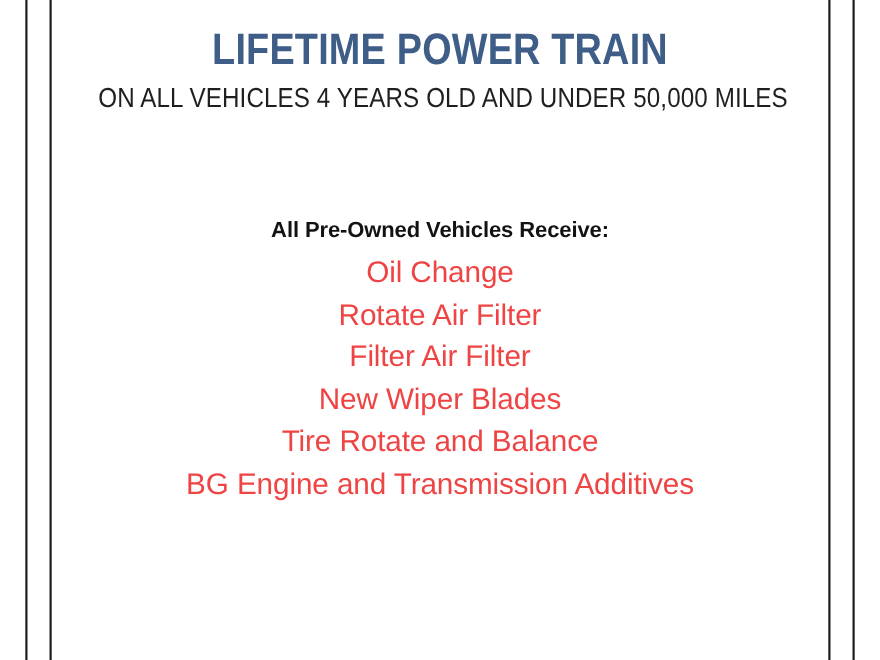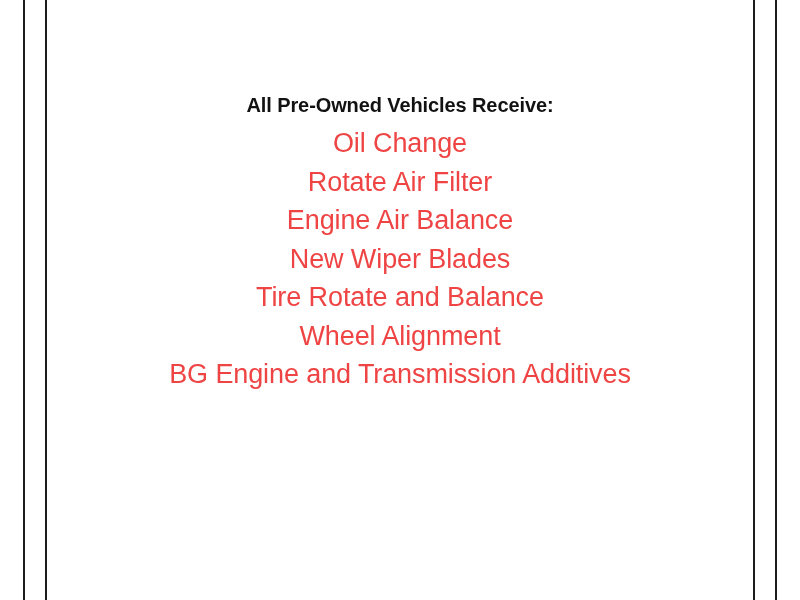--- a/index.html
+++ b/index.html
@@ -124,30 +124,33 @@
 
 <div id="flyer">
 
   <div class="rule outer-left"></div>
   <div class="rule inner-left"></div>
   <div class="rule inner-right"></div>
   <div class="rule outer-right"></div>
 
   <div class="content">
 
+    <div class="warranty-block first">
+      <div class="warranty-headline">LIFETIME POWER TRAIN</div>
+      <div class="warranty-sub">ON ALL VEHICLES 4 YEARS OLD AND UNDER 50,000 MILES</div>
+    </div>
 
 
     <div class="services">
       <div class="services-title">All Pre-Owned Vehicles Receive:</div>
 
       <ul class="services-list">
         <li>Oil Change</li>
         <li>Rotate Air Filter</li>
-        <li>Engine Air Balance</li>
+        <li>Filter Air Filter</li>
         <li>New Wiper Blades</li>
         <li>Tire Rotate and Balance</li>
-        <li>Wheel Alignment</li>
         <li>BG Engine and Transmission Additives</li>
       </ul>
     </div>
 
   </div>
 </div>
 
 </body></html>

